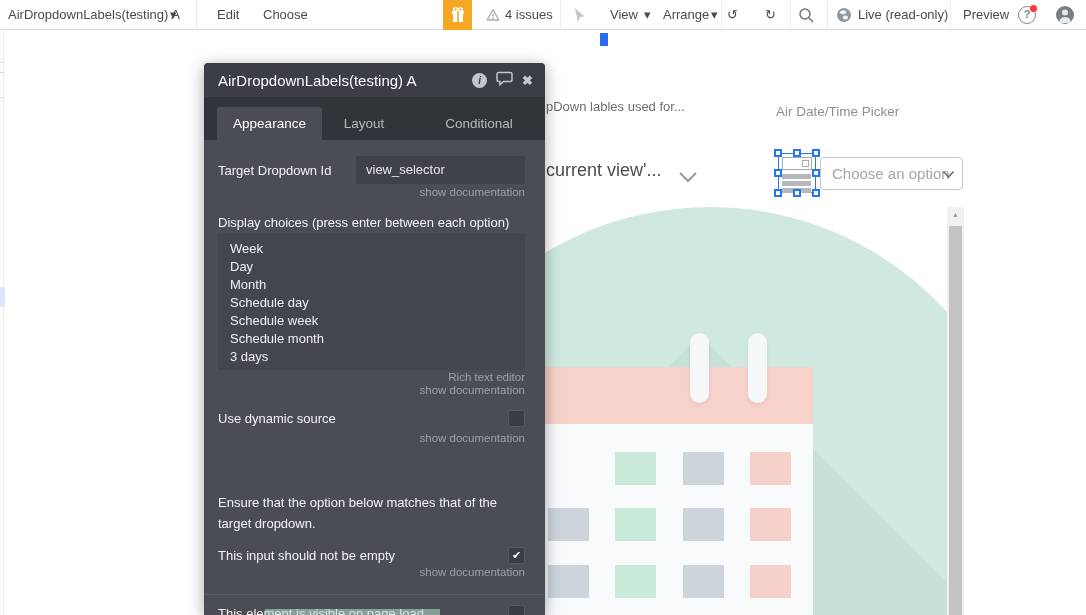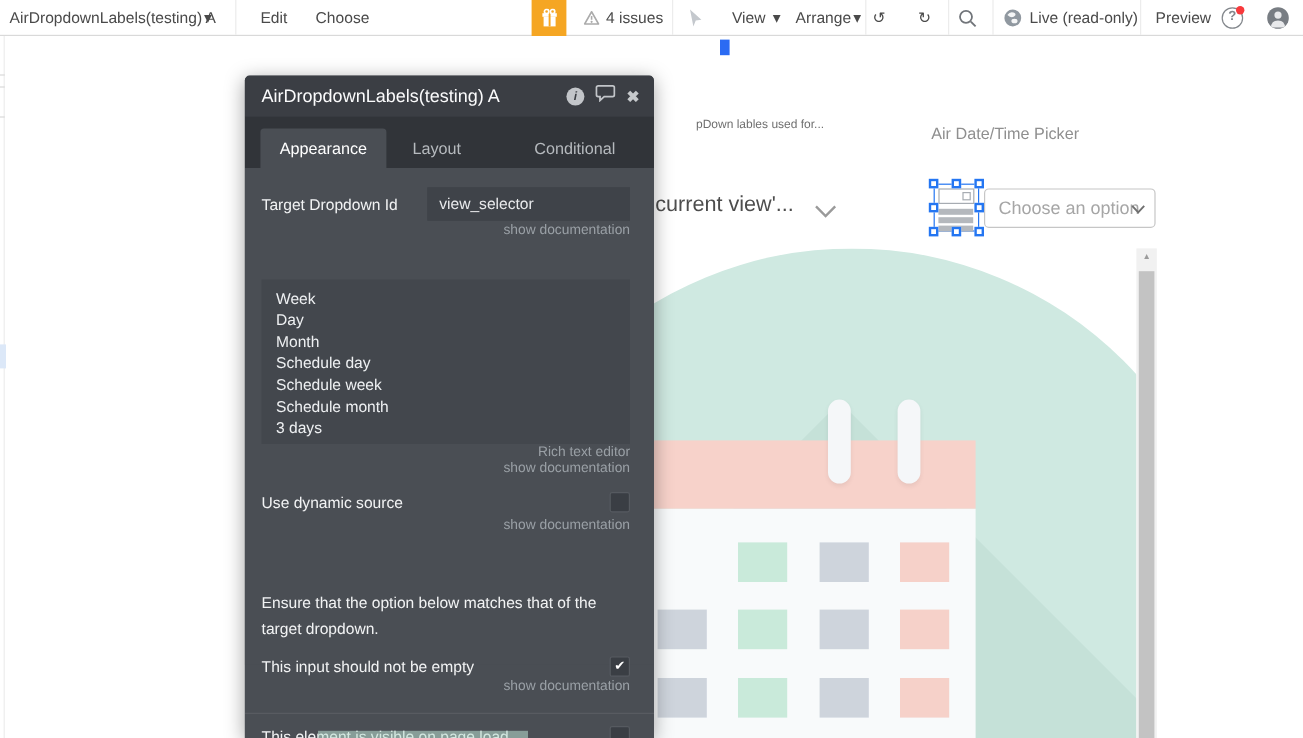--- a/index.html
+++ b/index.html
@@ -36,21 +36,21 @@
   .tb-avatar { position:absolute; left:1056px; top:6px; width:18px; height:18px; border-radius:50%; background:#787d83; overflow:hidden; }
 
   
   .canvas { position:absolute; left:0; top:30px; width:1086px; height:585px; background:#fff; z-index:1; }
   .abs { position:absolute; }
   .vline { left:3px; top:0; bottom:0; width:1px; background:#ededed; }
   .stub { left:0; width:4px; height:1px; background:#d9d9d9; }
   .blue-chip { left:0; top:257px; width:5px; height:20px; background:#dce8f8; }
   .blue-marker { left:600px; top:3px; width:8px; height:13px; background:#2b6bf3; }
 
-  .frag { left:546px; top:69px; font-size:10px; color:#6f6f6f;margin-left:34px; }
+  .frag { left:546px; top:69px; font-size:13px; color:#6f6f6f; }
   .picker-label { left:776px; top:74px; font-size:13.5px; color:#8f8f8f; }
   .viewdd { left:546px; top:130px; font-size:18px; color:#4d4d4d; }
   .viewdd-chev { left:678px; top:139px; }
 
   .illus { left:420px; top:177px; width:527px; height:408px; overflow:hidden; }
   .circle { left:-30px; top:0; width:640px; height:640px; border-radius:50%; background:#cfe9e1; overflow:hidden; }
   .cshadow { left:310px; top:128px; width:540px; height:540px; background:rgba(70,125,105,0.07);
              transform:rotate(45deg); transform-origin:0 0; }
   .card-header { left:50px; top:160px; width:343px; height:57px; background:#f7d2ca; }
   .card-body { left:50px; top:217px; width:343px; height:191px; background:#f8fafb; }
@@ -267,20 +267,21 @@
     </div>
 
     <div class="p-body">
 
       <div class="prow" style="top:16px;height:28px">
         <span class="plabel">Target Dropdown Id</span>
         <span class="p-input">view_selector</span>
       </div>
       <span class="doc" style="top:46px">show documentation</span>
 
+      <div class="plabel" style="position:absolute;left:14px;top:75px">Display choices (press enter between each option)</div>
       <div class="p-textarea">
         <div>Week</div>
         <div>Day</div>
         <div>Month</div>
         <div>Schedule day</div>
         <div>Schedule week</div>
         <div>Schedule month</div>
         <div>3 days</div>
       </div>
       <div class="hintblock" style="top:231px">

